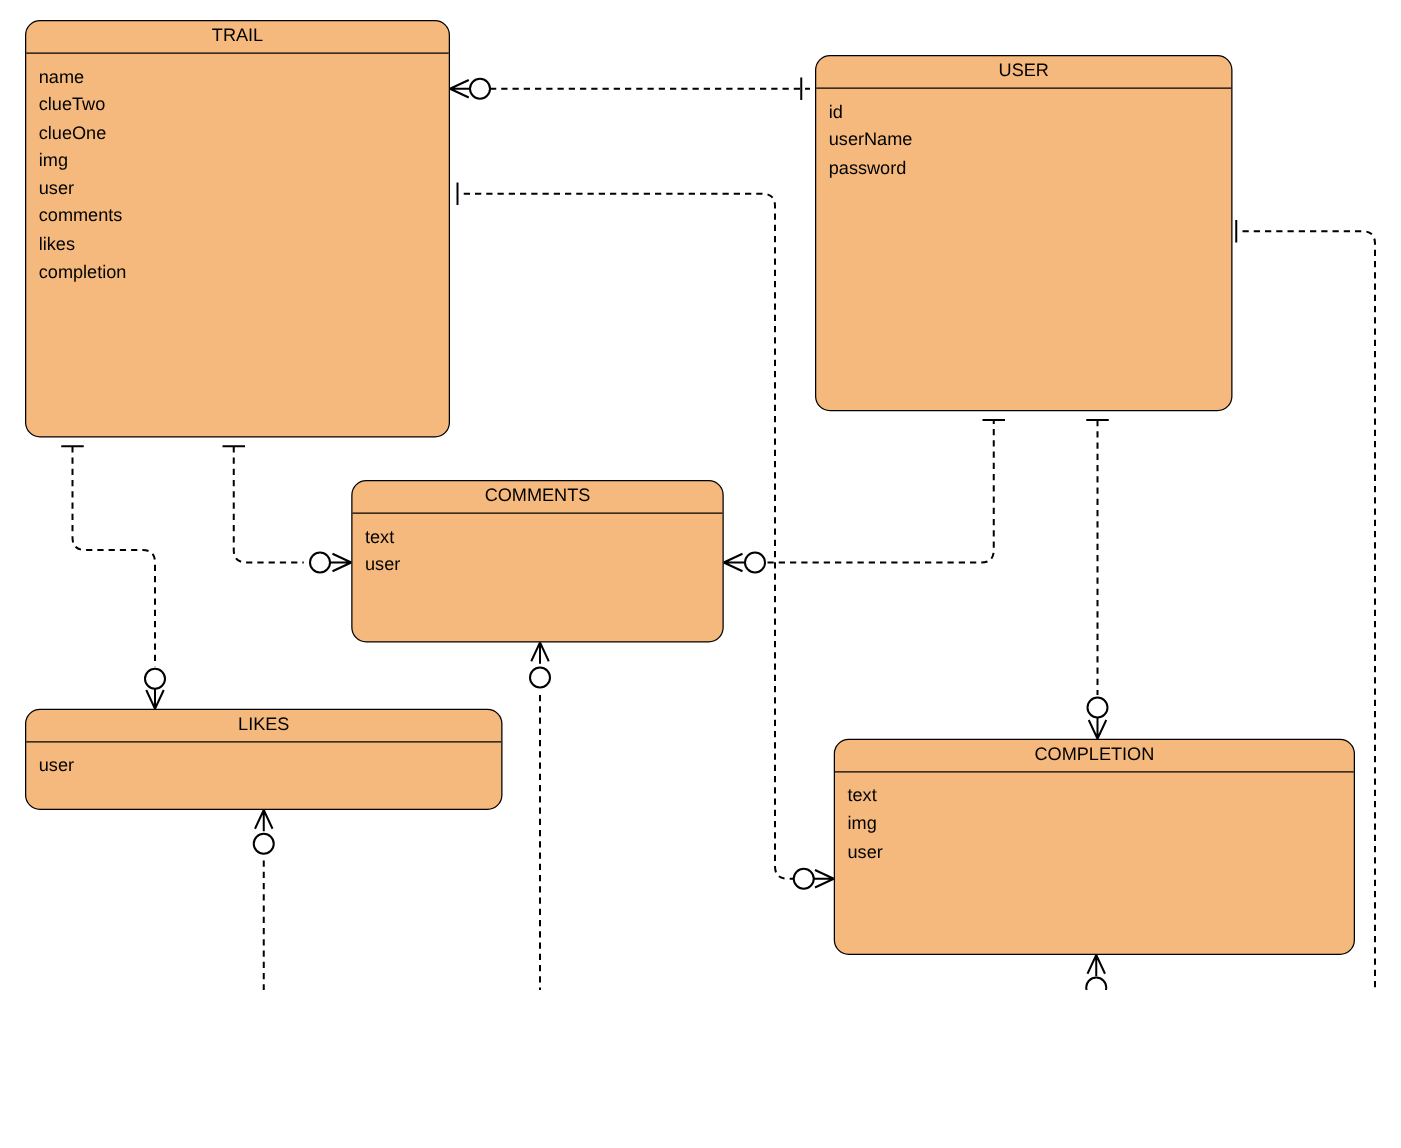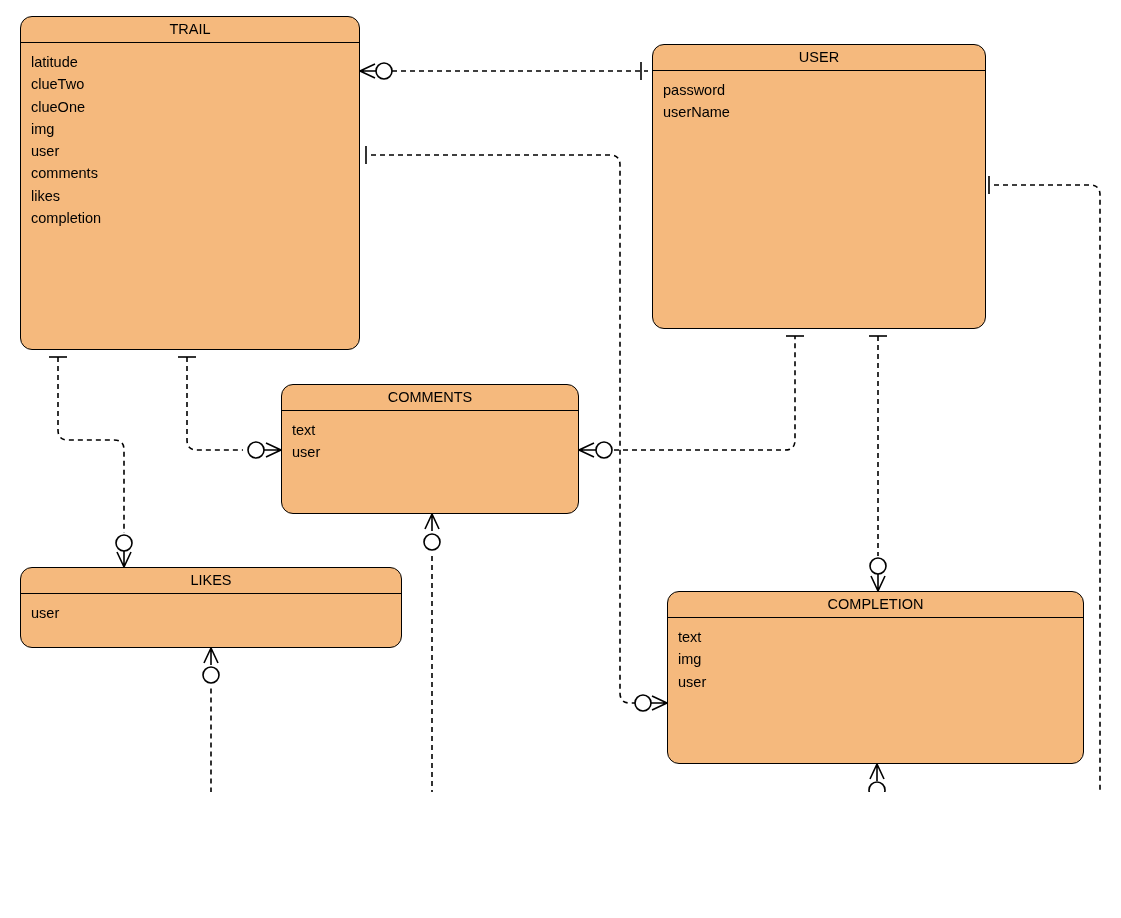--- a/index.html
+++ b/index.html
@@ -131,36 +131,37 @@
       <g>
         <path d="M 877 764 L 870 779 M 877 764 L 884 779 M 877 764 L 877 781" fill="none"></path>
         <circle cx="877" cy="790" r="8"></circle>
       </g>
     </g>
   </svg>
 
   <div class="entity" id="entity-trail" style="left: 20px; top: 16px; width: 340px; height: 334px;">
     <div class="entity-title">TRAIL</div>
     <div class="entity-attrs">
-        <div class="attr">latitude</div>
+        <div class="attr">name</div>
         <div class="attr">clueTwo</div>
         <div class="attr">clueOne</div>
         <div class="attr">img</div>
         <div class="attr">user</div>
         <div class="attr">comments</div>
         <div class="attr">likes</div>
         <div class="attr">completion</div>
       </div>
   </div>
 
   <div class="entity" id="entity-user" style="left: 652px; top: 44px; width: 334px; height: 285px;">
     <div class="entity-title">USER</div>
     <div class="entity-attrs">
+        <div class="attr">id</div>
+        <div class="attr">userName</div>
         <div class="attr">password</div>
-        <div class="attr">userName</div>
       </div>
   </div>
 
   <div class="entity" id="entity-comments" style="left: 281px; top: 384px; width: 298px; height: 130px;">
     <div class="entity-title">COMMENTS</div>
     <div class="entity-attrs">
         <div class="attr">text</div>
         <div class="attr">user</div>
       </div>
   </div>

